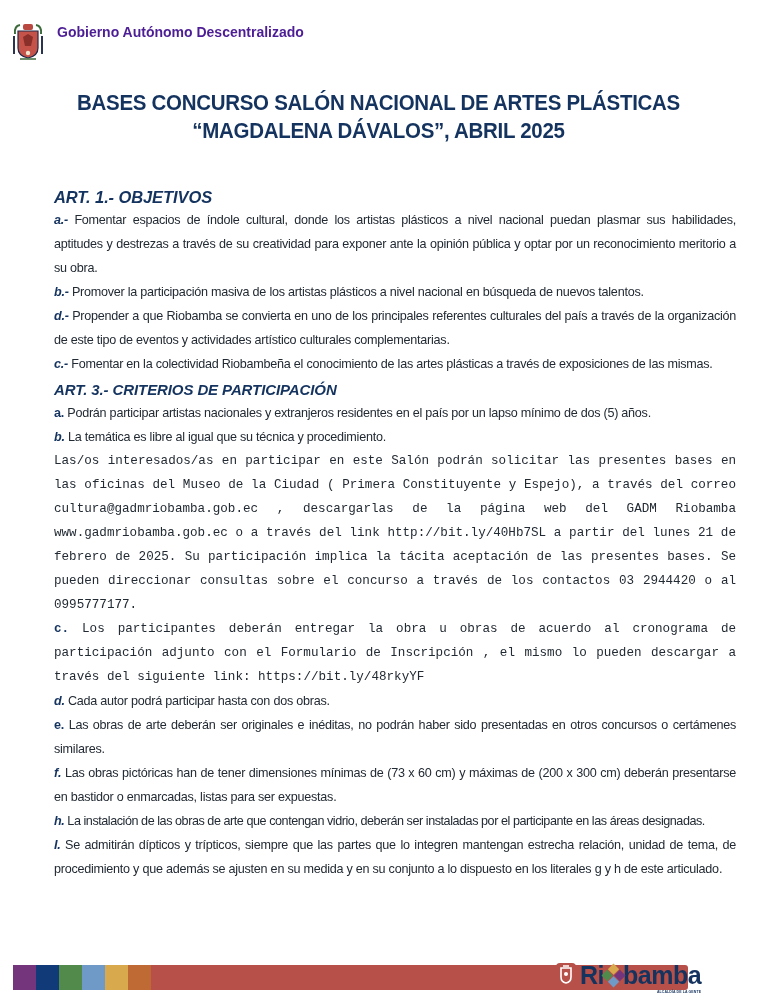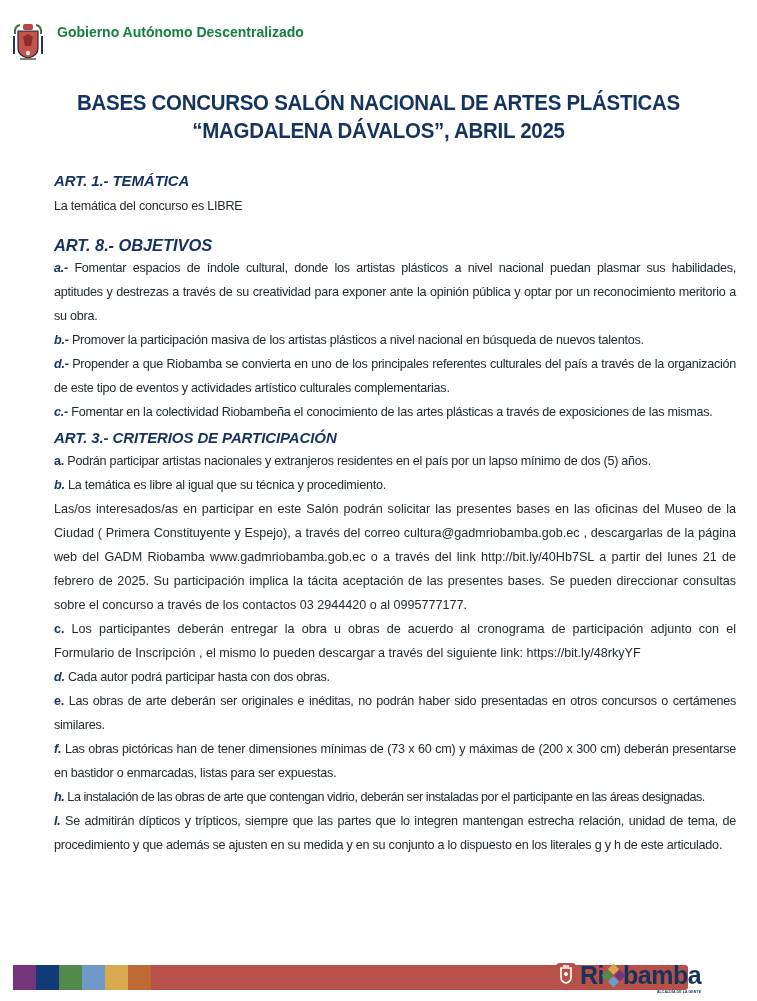--- a/index.html
+++ b/index.html
@@ -1,31 +1,31 @@
 <!DOCTYPE html>
 <html><head>
   <meta charset="utf-8">
   <style>
     * { margin: 0; padding: 0; box-sizing: border-box; }
     html, body { width: 757px; height: 1001px; background: #ffffff; overflow: hidden; }
     body { position: relative; font-family: "Liberation Sans", sans-serif; color: #1f2a36; }
 
     .header { position: absolute; left: 12px; top: 22px; display: flex; align-items: flex-start; }
     .crest { width: 32px; height: 40px; margin-right: 13px; position: relative; }
-    .org { color: #15803d; font-weight: bold; font-size: 14px; line-height: 17px; margin-top: 2px; }
+    .org { color: #4c1d95; font-weight: bold; font-size: 14px; line-height: 17px; margin-top: 2px; }
 
     .title { position: absolute; left: 0; width: 757px; top: 89px; text-align: center;
       color: #14335f; font-family: "Liberation Sans", sans-serif; font-weight: bold;
       font-size: 20.5px; line-height: 27px; letter-spacing: -0.3px; transform: scaleY(1.05); }
 
     .content { position: absolute; left: 54px; top: 170px; width: 682px; }
     .art-h { color: #14335f; font-weight: bold; font-style: italic; font-size: 15px; letter-spacing: -0.1px; }
     .art-h.big { font-size: 16.5px; }
     .p { font-size: 12.6px; line-height: 24px; color: #222a33; text-align: justify; letter-spacing: -0.25px; }
-    .p.wide { letter-spacing: 0; }
+    .p.wide { letter-spacing: 0; font-family: Liberation Mono, monospace; }
     .lbl { color: #14335f; font-weight: bold; font-style: italic; }
     .lbl.up { font-style: normal; }
 
     .footer-bar { position: absolute; left: 13px; top: 965px; height: 25px; display: flex; }
     .swatch { width: 23px; height: 25px; }
     .redbar { width: 537px; height: 25px; background: #b65049; border-radius: 0 3px 3px 0; margin-top: 0; }
 
     .brand { position: absolute; left: 556px; top: 962px; display: flex; align-items: center; }
     .brand-crest { width: 20px; height: 24px; border-radius: 4px; background: #b65049; margin-right: 4px; position: relative; }
     .brand-word { color: #14335f; font-weight: bold; font-size: 25px; letter-spacing: -0.5px; line-height: 26px; display: flex; align-items: center; }
@@ -55,27 +55,23 @@
   </div>
 </div>
 
 <div class="title">
   <div>BASES CONCURSO SALÓN NACIONAL DE ARTES PLÁSTICAS</div>
   <div>“MAGDALENA DÁVALOS”, ABRIL 2025</div>
 </div>
 
 <div class="content">
 
-  <section>
-    <div class="art-h" style="line-height:21px;">ART. 1.- TEMÁTICA</div>
-    <div class="p" style="margin-top:3px;">La temática del concurso es LIBRE</div>
-  </section>
 
   <section style="margin-top:16px;">
-    <div class="art-h big" style="line-height:22px;">ART. 8.- OBJETIVOS</div>
+    <div class="art-h big" style="line-height:22px;">ART. 1.- OBJETIVOS</div>
     <div class="p" style="margin-top:0;"><span class="lbl">a.-</span><span> Fomentar espacios de índole cultural, donde los artistas plásticos a nivel nacional puedan plasmar sus habilidades, aptitudes y destrezas a través de su creatividad para exponer ante la opinión pública y optar por un reconocimiento meritorio a su obra.</span></div>
     <div class="p"><span class="lbl">b.-</span><span> Promover la participación masiva de los artistas plásticos a nivel nacional en búsqueda de nuevos talentos.</span></div>
     <div class="p"><span class="lbl">d.-</span><span> Propender a que Riobamba se convierta en uno de los principales referentes culturales del país a través de la organización de este tipo de eventos y actividades artístico culturales complementarias.</span></div>
     <div class="p"><span class="lbl">c.-</span><span> Fomentar en la colectividad Riobambeña el conocimiento de las artes plásticas a través de exposiciones de las mismas.</span></div>
   </section>
 
   <section style="margin-top:3px;">
     <div class="art-h" style="line-height:22px;">ART. 3.- CRITERIOS DE PARTICIPACIÓN</div>
     <div class="p"><span class="lbl up">a.</span><span> Podrán participar artistas nacionales y extranjeros residentes en el país por un lapso mínimo de dos (5) años.</span></div>
     <div class="p"><span class="lbl">b.</span><span> La temática es libre al igual que su técnica y procedimiento.</span></div>

